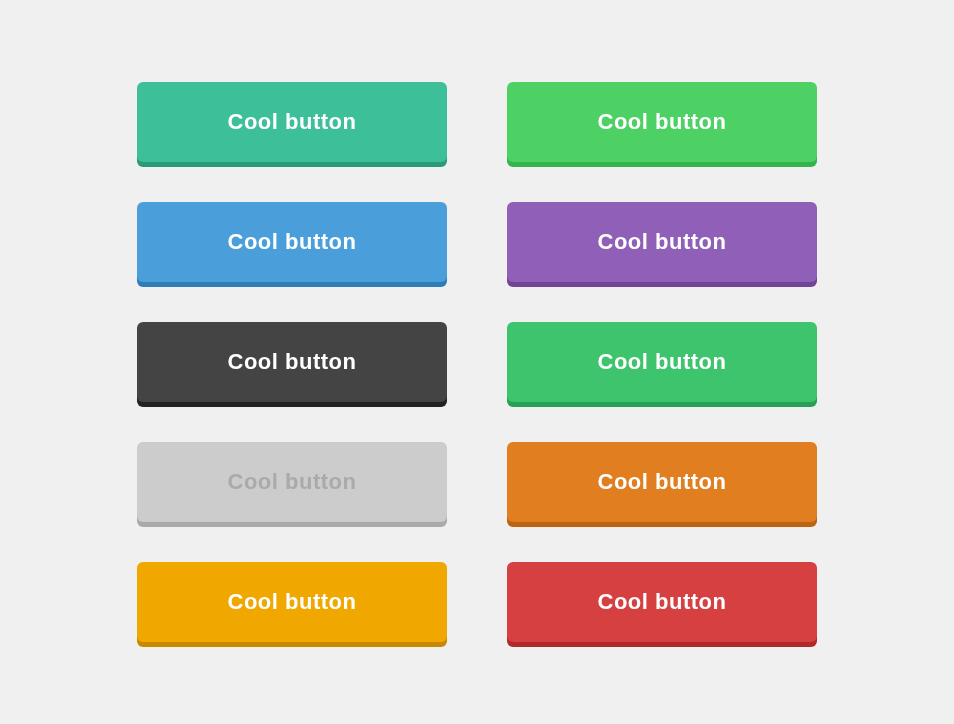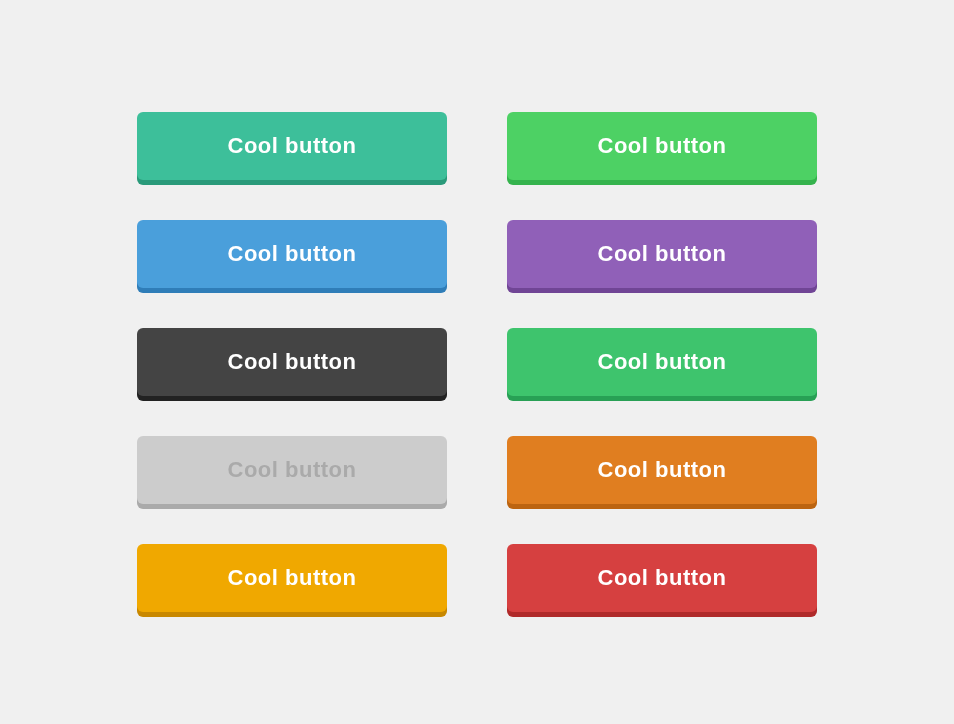--- a/index.html
+++ b/index.html
@@ -20,21 +20,21 @@
 
     .container {
       display: grid;
       grid-template-columns: 1fr 1fr;
       gap: 40px 60px;
       padding: 50px 80px;
     }
 
     .cool-btn {
       width: 310px;
-      height: 68px;
+      height: 80px;
       border: none;
       border-radius: 6px;
       font-size: 22px;
       font-weight: bold;
       color: #ffffff;
       cursor: pointer;
       letter-spacing: 0.5px;
       position: relative;
     }
 

